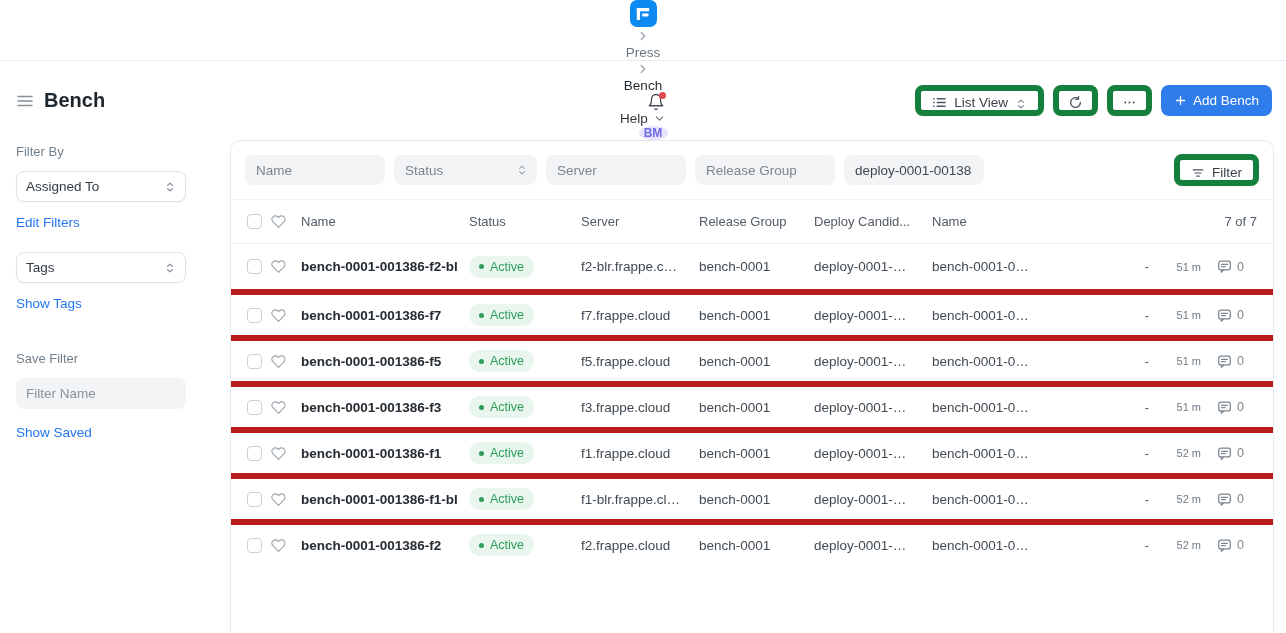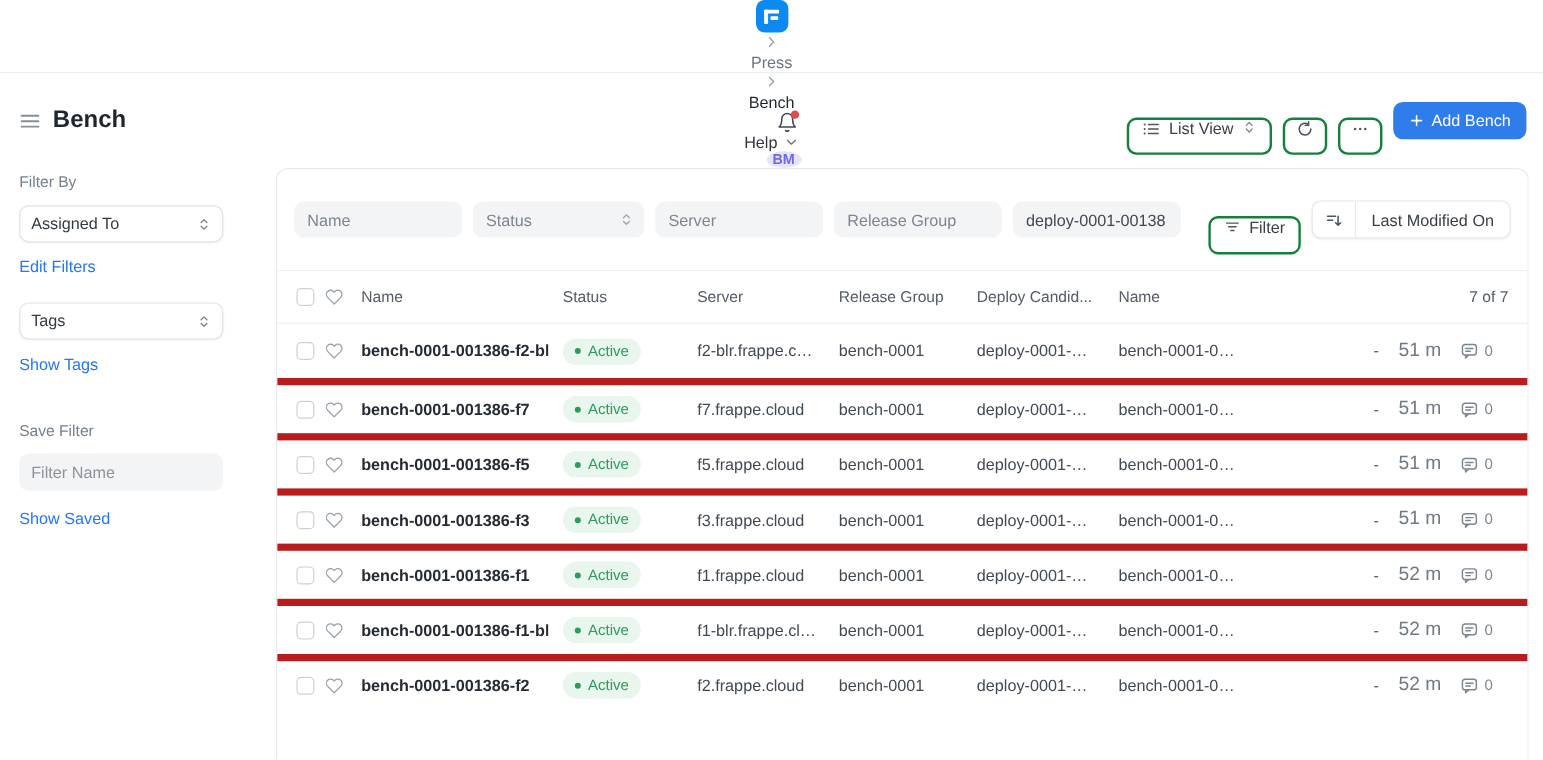--- a/index.html
+++ b/index.html
@@ -24,23 +24,23 @@
   .top-divider { width:1px; height:24px; background:#e5e7eb; margin:0 18px 0 20px; }
   .help { display:flex; align-items:center; gap:5px; font-size:13.5px; color:#30363d; cursor:pointer; }
   .avatar { width:29px; height:29px; border-radius:50%; margin-left:20px; background:#e6e3fa; color:#7069e6;
     font-size:12px; font-weight:600; display:flex; align-items:center; justify-content:center; cursor:pointer; }
 
   
   .title-row { height:79px; display:flex; align-items:center; padding:0 14px 0 16px; }
   .burger { color:#868e96; margin-right:10px; cursor:pointer; }
   .page-title { font-size:20px; font-weight:700; color:#1f272e; }
   .title-actions { margin-left:auto; display:flex; align-items:center; gap:9px; }
-  .btn { display:flex; align-items:flex-start; gap:7px; height:31px; padding:0 11px; background:#fff;
-    border:2px solid #15803d; border-radius:8px; font-size:13.5px; color:#383f46; cursor:pointer;
-    box-shadow:0 1px 2px rgba(16,24,40,.05); white-space:nowrap;margin-top:26px; }
+  .btn { display:flex; align-items:flex-end; gap:7px; height:31px; padding:0 11px; background:#fff;
+    border:6px solid #15803d; border-radius:8px; font-size:13.5px; color:#383f46; cursor:pointer;
+    box-shadow:0 1px 2px rgba(16,24,40,.05); white-space:nowrap; }
   .btn.icon-only { padding:0 9px; }
   .btn-primary { display:flex; align-items:center; gap:6px; height:31px; padding:0 13px; border:none;
     border-radius:8px; background:#2f7ceb; color:#fff; font-size:13.5px; cursor:pointer; }
 
   
   .body-wrap { display:flex; align-items:flex-start; height:493px; }
   .sidebar { width:230px; flex:0 0 auto; padding:4px 16px 0 16px; }
   .side-label { font-size:13px; color:#74808b; margin-bottom:12px; }
   .side-select { width:170px; height:31px; background:#fff; border:1px solid #dfe2e6; border-radius:8px;
     display:flex; align-items:center; justify-content:space-between; padding:0 9px; font-size:13.5px;
@@ -76,21 +76,21 @@
   .trow { height:46px; border-top:6px solid #b91c1c; font-size:13.5px; color:#414a53; }
   .trow:first-child { border-top:1px solid #eef0f2; }
   .checkbox { width:15px; height:15px; border:1px solid #ccd1d7; border-radius:4px; background:#fff; cursor:pointer; }
   .heart { color:#9aa3ac; cursor:pointer; }
   .cell-name { font-weight:700; color:#242b32; font-size:13.5px; max-width:156px; overflow:hidden; white-space:nowrap; }
   .cell-plain { overflow:hidden; white-space:nowrap; padding-right:10px; }
   .badge { display:inline-flex; align-items:center; gap:6px; height:22px; padding:0 10px; border-radius:999px;
     background:#e8f6ee; color:#2d9c5a; font-size:12.5px;justify-content:center; }
   .badge .dot { width:5px; height:5px; border-radius:50%; background:#2d9c5a; }
   .cell-dash { justify-self:end; color:#545d66; }
-  .cell-time { justify-self:end; font-size:16px; color:#707a84; }
+  .cell-time { justify-self:end; font-size:11px; color:#707a84; }
   .cell-comments { display:flex; align-items:center; gap:5px; padding-left:16px; color:#7c8690; font-size:12.5px; }
 </style>
 </head>
 <body>
 
 <svg width="0" height="0" style="position:absolute">
   <defs>
     <symbol id="ic-chevR" viewBox="0 0 16 16">
         <path d="M6 4l4 4-4 4" fill="none" stroke="currentColor" stroke-width="1.4" stroke-linecap="round" stroke-linejoin="round"></path>
       </symbol>
@@ -256,30 +256,20 @@
       <input class="pill-input" type="text" placeholder="Server" style="">
       <input class="pill-input" type="text" placeholder="Release Group" style="">
       <input class="pill-input" type="text" value="deploy-0001-00138" style="">
       <div class="filter-actions">
         <div class="btn btn-sm">
           <svg width="14" height="14" color="#4c545c">
               <use href="#ic-filter"></use>
             </svg>
           <span>Filter</span>
         </div>
-        <div class="sort-group">
-          <div class="sort-seg">
-            <svg width="15" height="15" color="#4c545c">
-                <use href="#ic-sort"></use>
-              </svg>
-          </div>
-          <div class="sort-seg">
-            <span>Last Modified On</span>
-          </div>
-        </div>
       </div>
     </div>
 
     <div class="grid-row thead">
       <span class="checkbox"></span>
       <span class="heart">
           <svg width="15" height="15">
             <use href="#ic-heart"></use>
           </svg>
         </span>

